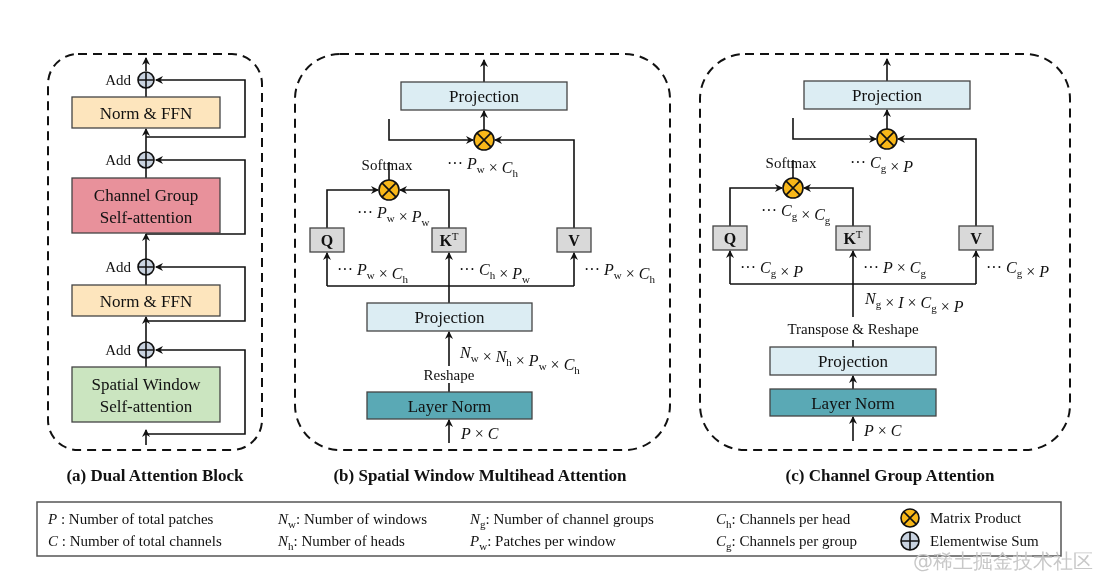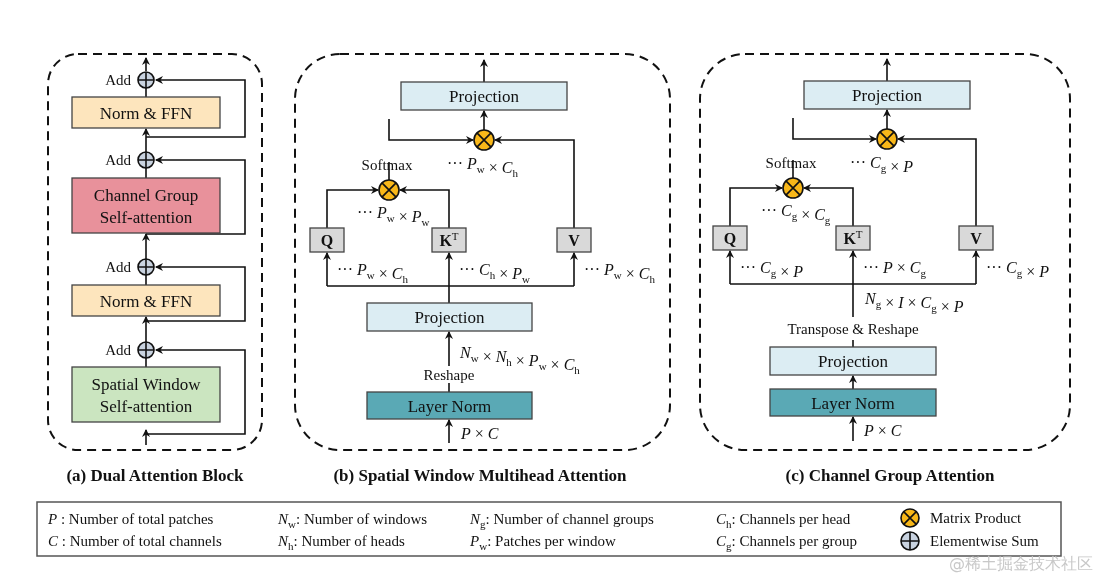--- a/index.html
+++ b/index.html
@@ -7,21 +7,21 @@
          font-family: "Liberation Serif", "DejaVu Serif", serif; color: #111; }
   svg { position: absolute; left: 0; top: 0; }
   .serif { font-family: "Liberation Serif", "DejaVu Serif", serif; }
   .box-text { font-size: 17px; fill: #111; }
   .lbl { font-size: 15px; fill: #111; }
   .math { font-size: 16px; font-style: italic; fill: #111; }
   .sub { font-size: 11px; font-style: normal; }
   .caption { font-size: 17px; font-weight: bold; fill: #111; }
   .legend-text { font-size: 15px; fill: #111; }
   .qkv { font-size: 16px; font-weight: bold; fill: #111; }
-  .watermark { position: absolute; right: 6px; bottom: 2px; font-size: 16px;
+  .watermark { position: absolute; right: 6px; bottom: 2px; font-size: 20px;
                color: #c8c8c8; font-family: "DejaVu Sans", sans-serif; }
 </style>
 </head>
 <body>
 
 <svg id="diagram" width="1099" height="577" viewBox="0 0 1099 577">
   <defs>
     <marker id="arr" markerWidth="8" markerHeight="8" refX="7" refY="4" orient="auto" markerUnits="userSpaceOnUse">
       <path d="M0,0 L8,4 L0,8 L2.5,4 Z" fill="#111"></path>
     </marker>

